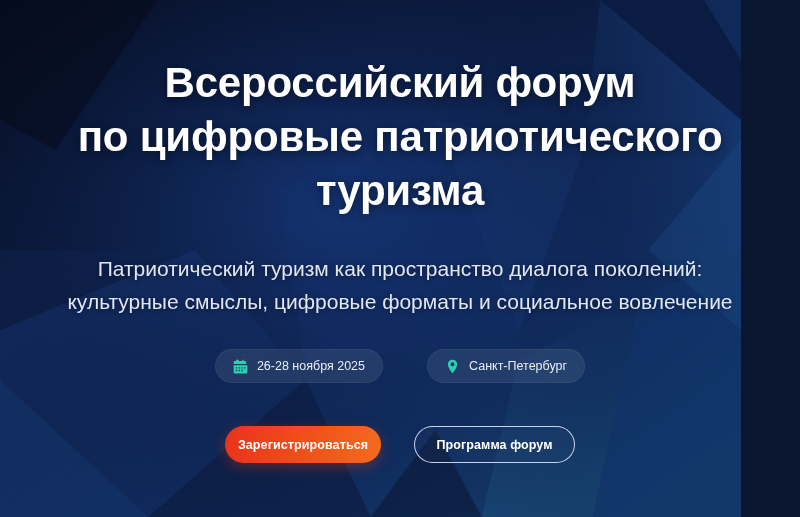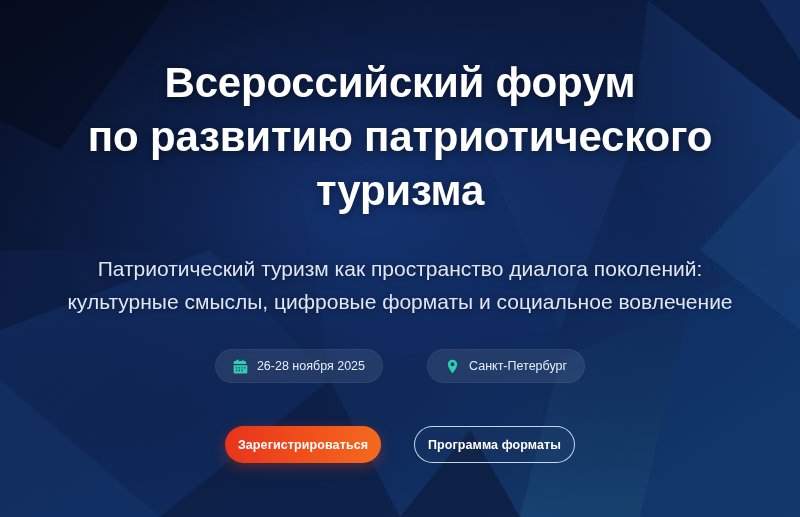--- a/index.html
+++ b/index.html
@@ -8,21 +8,21 @@
   html, body {
     width: 800px;
     height: 517px;
     overflow: hidden;
     background: #0a1530;
     font-family: "Liberation Sans", "DejaVu Sans", sans-serif;
   }
 
   .hero {
     position: relative;
-    width: 800px;
+    width: 741px;
     height: 517px;
     overflow: hidden;
     background:
       radial-gradient(ellipse 520px 360px at 46% 40%, #13295c 0%, #0e1e46 45%, rgba(10,21,48,0) 78%),
       linear-gradient(118deg, #07102a 0%, #0b1836 30%, #102category 55%, #0d1c40 100%);
     background-color: #0a1530;
   }
 
   
   .facets {
@@ -195,21 +195,21 @@
     <polygon points="160,517 330,380 400,517" fill="#0d1c42" opacity="0.70"></polygon>
     <polygon points="0,250 210,250 0,330" fill="#0f2450" opacity="0.45"></polygon>
 
     <polygon points="400,517 520,517 470,430" fill="#0b1736" opacity="0.60"></polygon>
   </svg>
 
   <div class="content">
 
     <h1 class="title">
       <span class="tline">Всероссийский форум</span>
-      <span class="tline">по развитию патриотического</span>
+      <span class="tline">по цифровые патриотического</span>
       <span class="tline">туризма</span>
     </h1>
 
     <p class="subtitle">
       <span class="sline">Патриотический туризм как пространство диалога поколений:</span>
       <span class="sline">культурные смыслы, цифровые форматы и социальное вовлечение</span>
     </p>
 
     <div class="badges">
 
@@ -229,17 +229,17 @@
           </svg>
         </span>
         <span class="blabel">Санкт-Петербург</span>
       </div>
 
 
     </div>
 
     <div class="actions">
       <button class="btn btn-primary">Зарегистрироваться</button>
-      <button class="btn btn-ghost">Программа форматы</button>
+      <button class="btn btn-ghost">Программа форум</button>
     </div>
 
   </div>
 </div>
 
 </body></html>

